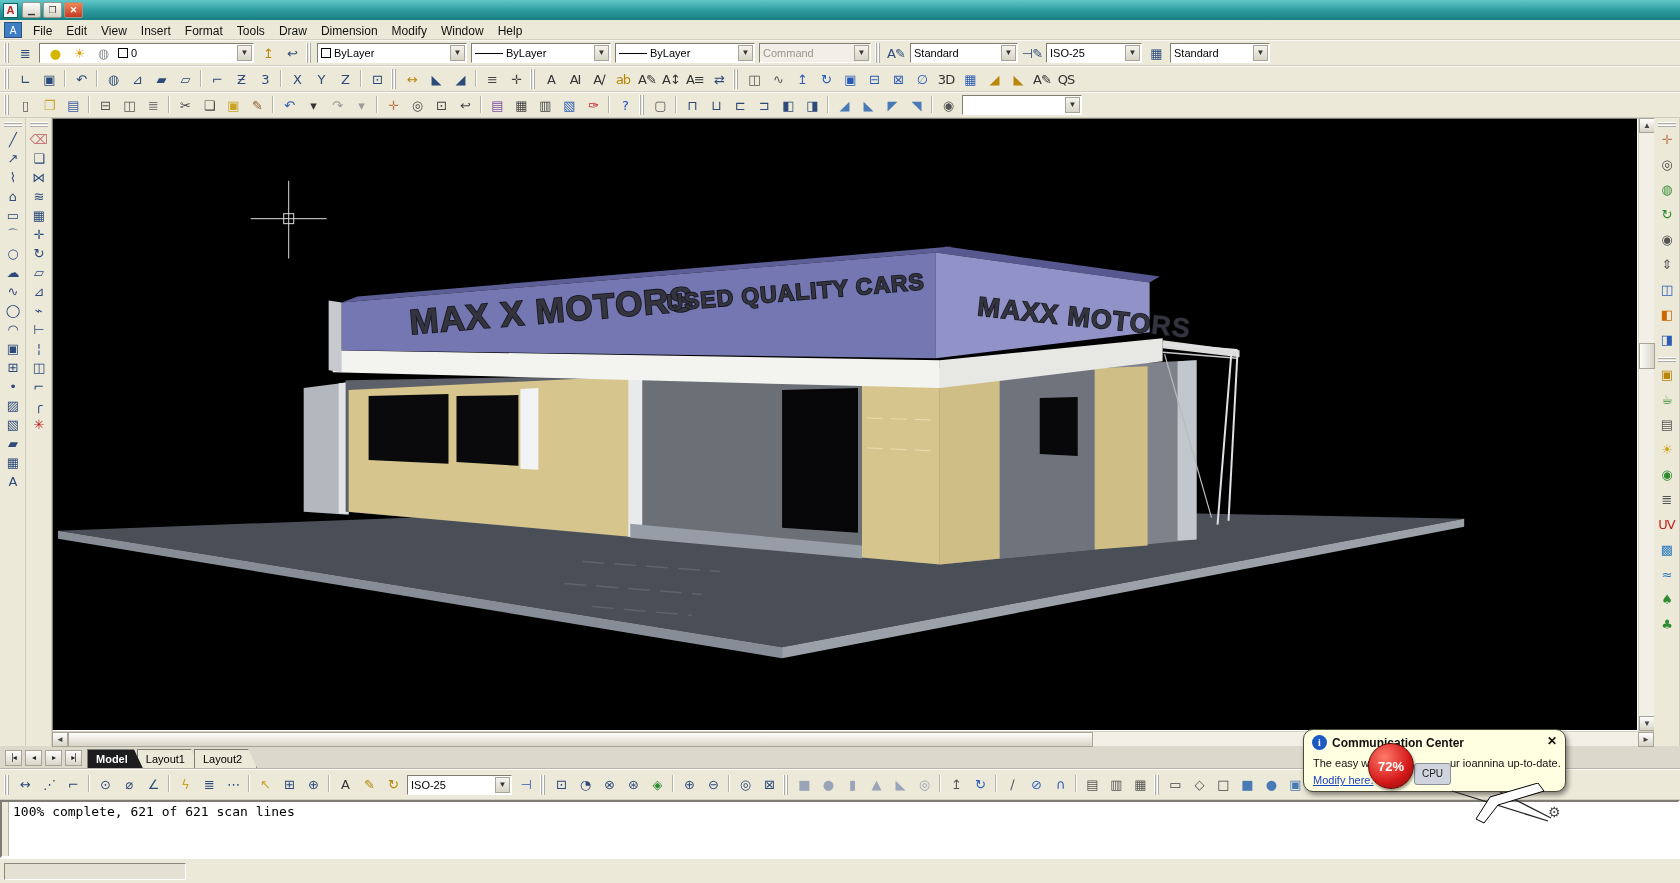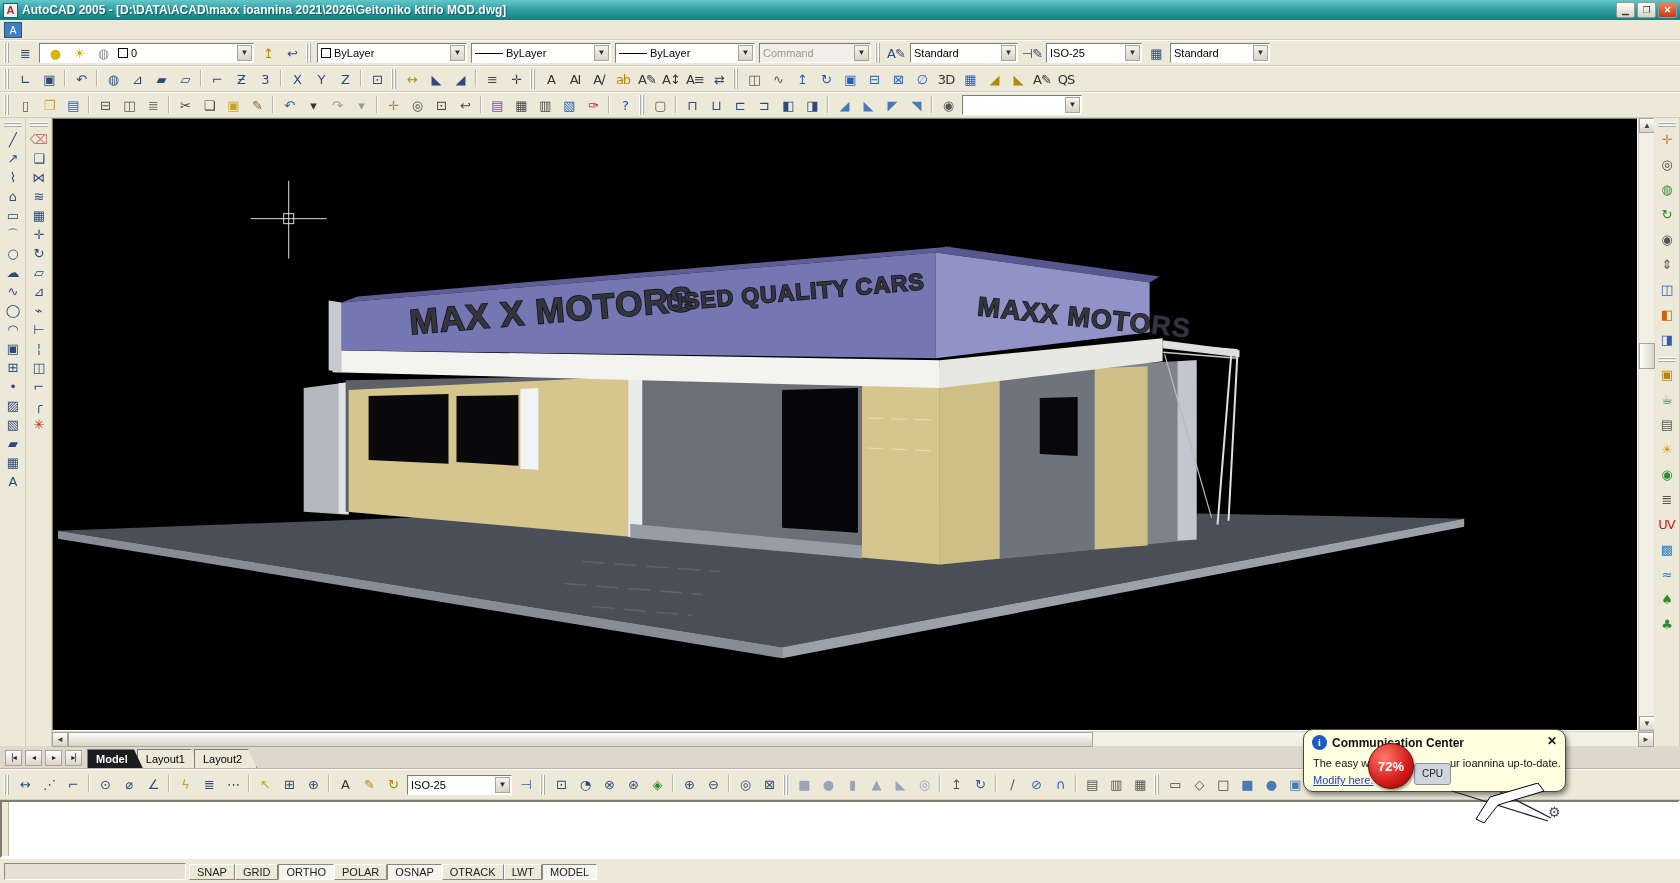--- a/index.html
+++ b/index.html
@@ -100,30 +100,30 @@
     color:#fff; font-weight:bold; font-size:13px; display:flex; align-items:center; justify-content:center; z-index:2; box-shadow:1px 2px 3px rgba(0,0,0,.4); }
 
   .tailsvg { position:absolute; left:1440px; top:783px; z-index:60; pointer-events:none; }
   .tray-ic { position:absolute; left:1548px; top:804px; font-size:14px; color:#4a4a4a; z-index:55; }
 </style>
 </head>
 <body>
 
 <div class="titlebar">
   <span class="appicon">A</span>
-  <span class="title-text">AutoCAD 2005 - [D:\DATA\ACAD\maxx ioannina 2021\2026\Geitoniko ktirio MOD.dwg]</span>
   <span class="winbtns">
     <span class="wbtn">▁</span>
     <span class="wbtn">❐</span>
     <span class="wbtn close">✕</span>
   </span>
 </div>
 
 <div class="menubar">
   <span class="mlogo">A</span>
+  <span><span class="mitem">File</span><span class="mitem">Edit</span><span class="mitem">View</span><span class="mitem">Insert</span><span class="mitem">Format</span><span class="mitem">Tools</span><span class="mitem">Draw</span><span class="mitem">Dimension</span><span class="mitem">Modify</span><span class="mitem">Window</span><span class="mitem">Help</span></span>
 </div>
 
 <div class="trow">
   <span class="grip"></span>
   <span><span class="tbtn" title="layer-properties-manager-icon">
         <span class="g" style="color: rgb(45, 74, 122);">≣</span>
       </span></span>
   <span class="combo" style="width:215px">
     <span class="cbody">
       <span><span class="tbtn" title="layer-on-icon">
@@ -779,26 +779,26 @@
       </span><span class="tbtn" title="flat-shaded-edges-icon">
         <span class="g" style="color: rgb(74, 122, 181);">▣</span>
       </span><span class="tbtn" title="gouraud-shaded-edges-icon">
         <span class="g" style="color: rgb(74, 122, 181);">◉</span>
       </span></span>
 </div>
 
 <div class="cmd">
   <div class="cmd-drag"></div>
   <div class="cmd-body">
+    <div class="cmd-line">100% complete, 621 of 621 scan lines</div>
   </div>
 </div>
 
 <div class="status">
   <span class="coords"></span>
-  <span><span class="stoggle">SNAP</span><span class="stoggle">GRID</span><span class="stoggle pressed">ORTHO</span><span class="stoggle">POLAR</span><span class="stoggle pressed">OSNAP</span><span class="stoggle">OTRACK</span><span class="stoggle">LWT</span><span class="stoggle pressed">MODEL</span></span>
 </div>
 
 <div class="balloon">
   <span class="b-info">i</span>
   <span class="b-title">Communication Center</span>
   <span class="b-close">✕</span>
   <span class="b-left">The easy way</span>
   <span class="b-right">ur ioannina up-to-date.</span>
   <a class="b-link">Modify here.</a>
   <span class="cpu-chip">CPU</span>

